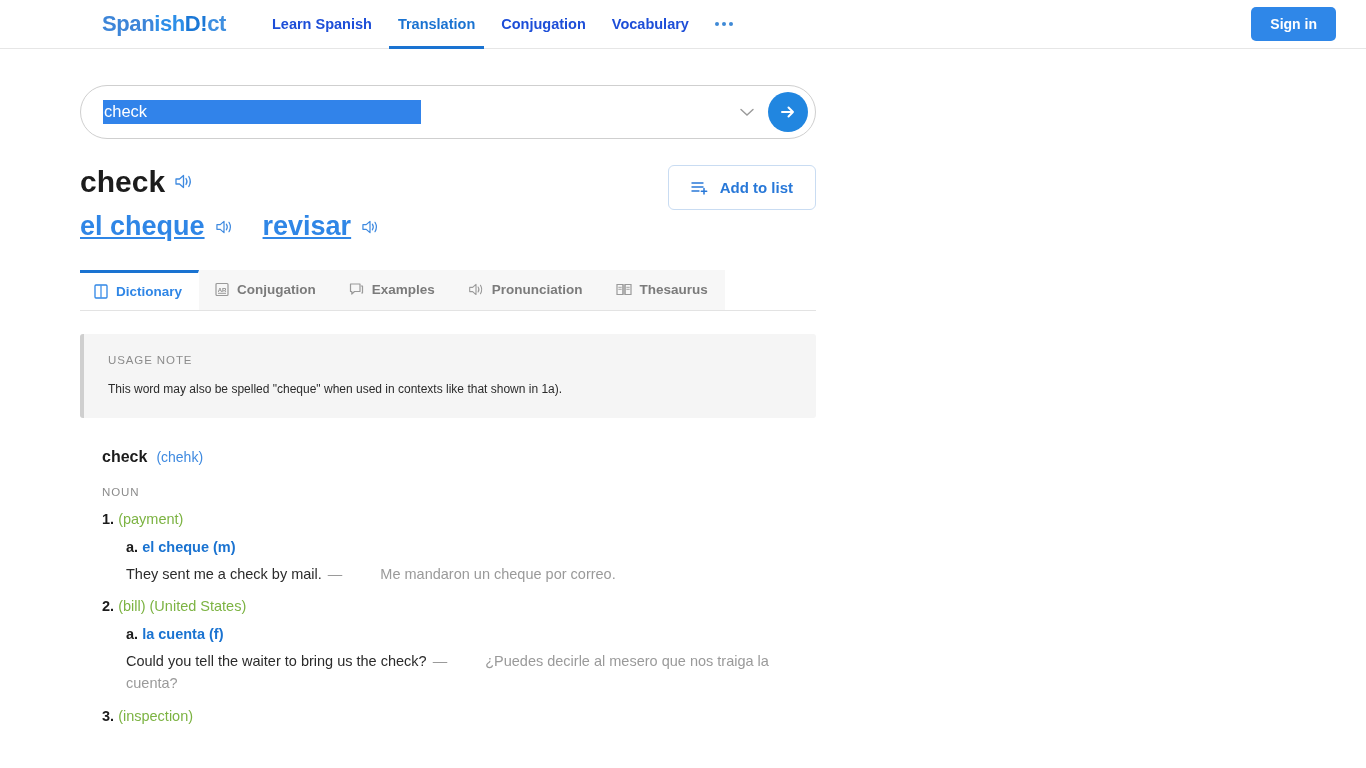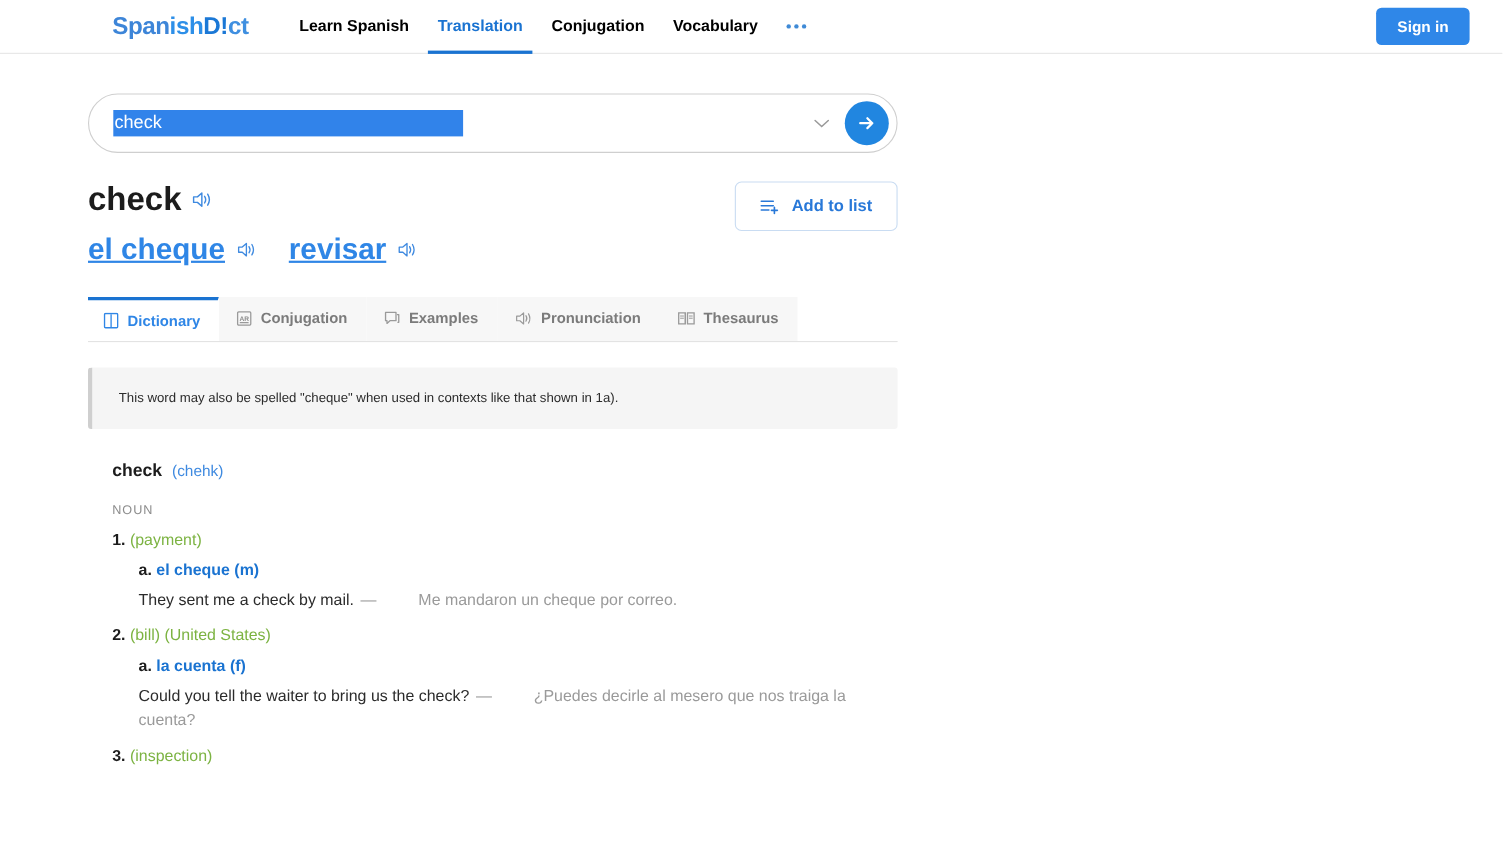--- a/index.html
+++ b/index.html
@@ -33,21 +33,21 @@
   }
   .logo .c1 { color: #3d85d8; }
   .logo .c2 { color: #2d8fe8; }
   .logo .c3 { color: #1b78d6; }
   .logo .c4 { color: #3f8fe0; }
 
   .nav { display: flex; align-items: center; height: 100%; }
   .nav-item {
     font-size: 14.5px;
     font-weight: bold;
-    color: #000000;
+    color: #1d4ed8;
     padding: 0 13px;
     height: 100%;
     display: flex;
     align-items: center;
     cursor: pointer;
     position: relative;
     white-space: nowrap;
   }
   .nav-item.active { color: #1a73d1; }
   .nav-item.active::after {
@@ -418,20 +418,21 @@
     <div class="tab">
       <svg width="16" height="15" viewBox="0 0 16 15">
         <path d="M1 2.5 H7 V12.5 H1 Z M9 2.5 H15 V12.5 H9 Z" fill="none" stroke="#9a9a9a" stroke-width="1.2"></path>
         <path d="M7 2.5 V12.5 M9 2.5 V12.5 M2.3 5.3 H5.7 M2.3 7.3 H5.7 M10.3 5.3 H13.7 M10.3 7.3 H13.7" stroke="#9a9a9a" stroke-width=".9"></path>
       </svg>
       <span>Thesaurus</span>
     </div>
   </div>
 
   <div class="usage">
+    <div class="usage-label">USAGE NOTE</div>
     <div class="usage-text">This word may also be spelled "cheque" when used in contexts like that shown in 1a).</div>
   </div>
 
   <div class="entry">
 
     <div class="entry-head">
       <span>check</span>
       <span class="entry-ipa">(chehk)</span>
     </div>
 

